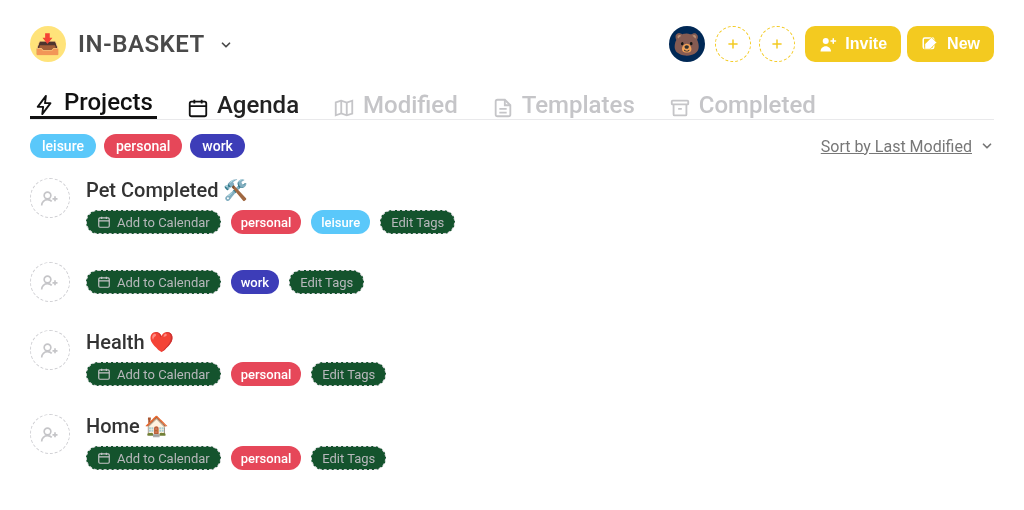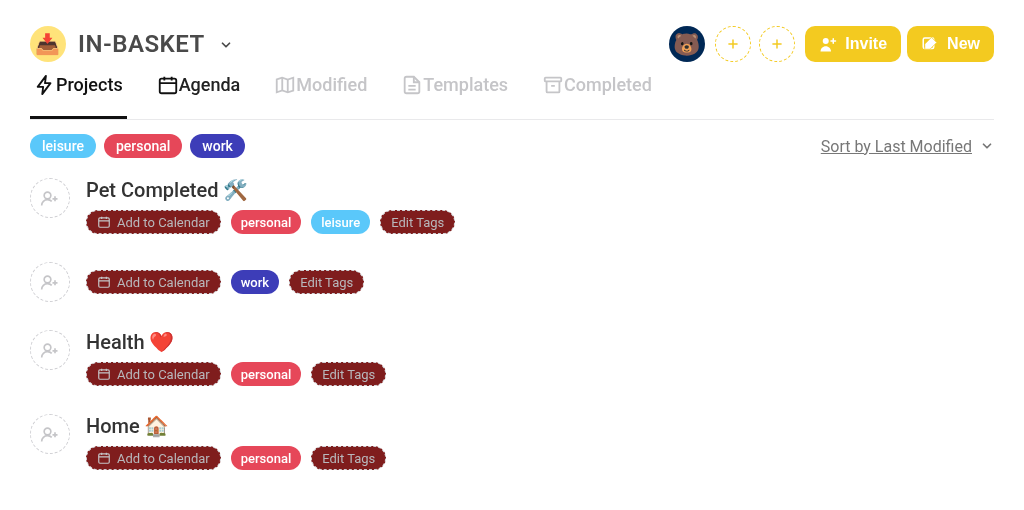--- a/index.html
+++ b/index.html
@@ -44,24 +44,24 @@
   }
   .btn .icn { margin-right:8px; display:inline-flex; }
 
   
   .tabs {
     display:flex; align-items:center;
     border-bottom:1px solid #e9e9eb;
     height:46px; margin-top:6px;
   }
   .tab {
-    display:flex; align-items:flex-start; 
+    display:flex; align-items:flex-end; gap:8px;
     padding:0 4px; margin-right:26px;
     height:100%;
-    color:#c5c5c8; font-size:18px; font-weight:500;
+    color:#c5c5c8; font-size:24px; font-weight:500;
     cursor:pointer;
   }
   .tab.enabled { color:#222; }
   .tab.active { color:#111; border-bottom:3px solid #111; }
   .tab svg { flex:0 0 auto; }
 
   
   .filter-row {
     display:flex; align-items:center; margin-top:14px;
   }
@@ -98,21 +98,21 @@
   .item-meta {
     display:flex; align-items:center; gap:10px;
     margin-top:8px;
   }
   .pill {
     display:inline-flex; align-items:center;
     height:24px; padding:0 10px; border-radius:12px;
     font-size:13px; cursor:pointer;
   }
   .pill.ghost {
-    border:1.5px dashed #d0d0d4; color:#b8b8bc; background:#7f1d1d;
+    border:1.5px dashed #d0d0d4; color:#b8b8bc; background:#14532d;
   }
   .pill.ghost .cal { margin-right:6px; display:inline-flex; }
   .pill.tag { color:#fff; font-weight:500; }
   .pill.tag.personal { background:#e64759; }
   .pill.tag.leisure  { background:#5ac8fa; }
   .pill.tag.work     { background:#3d3db8; }
 
   svg { display:block; }
 </style>
 </head>

